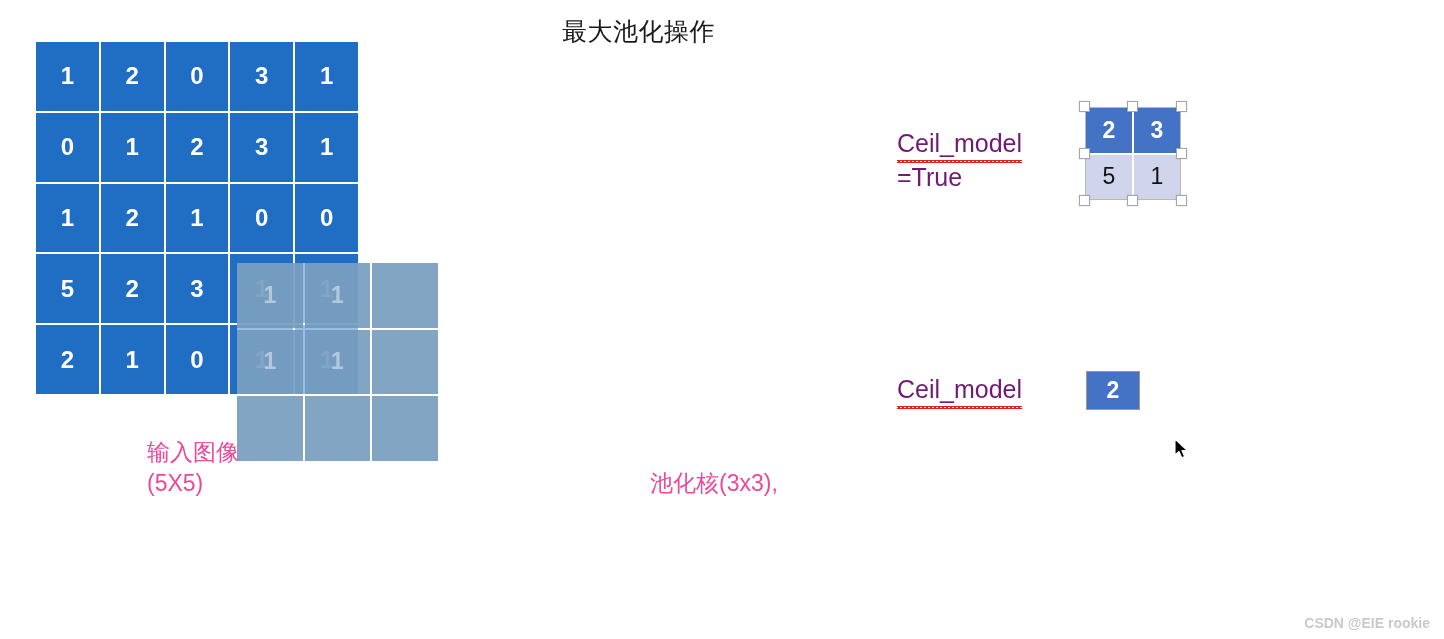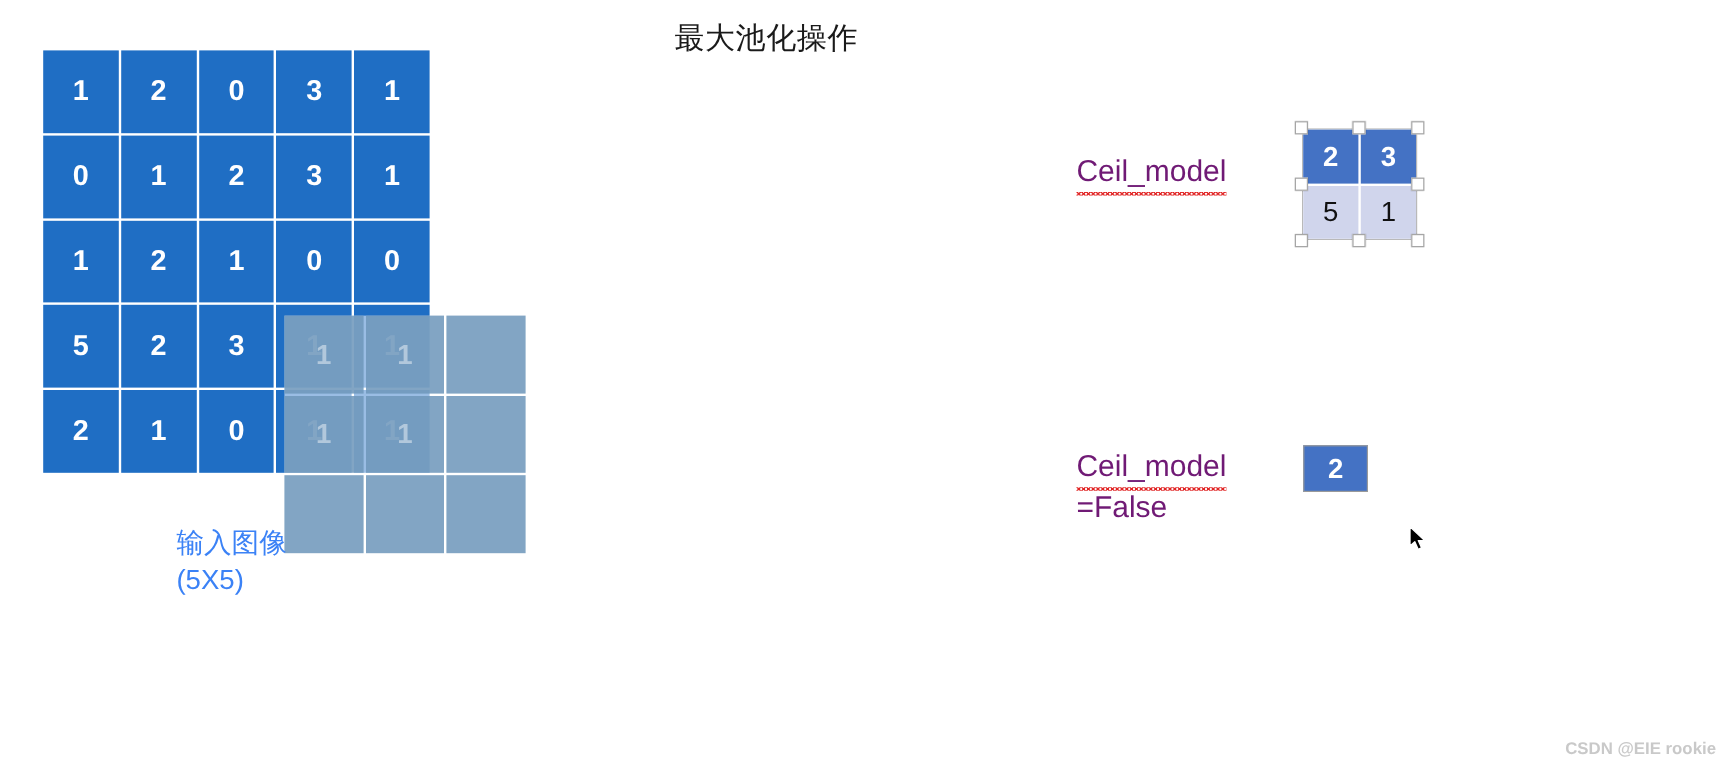--- a/index.html
+++ b/index.html
@@ -74,21 +74,21 @@
     display: flex;
     align-items: center;
     justify-content: center;
     line-height: 1;
   }
 
   
   .caption {
     position: absolute;
     font-size: 23px;
-    color: #3b82f6;
+    color: #ec4899;
     line-height: 1.36;
     white-space: pre-line;
   }
   .caption-input  { left: 147px; top: 437px; }
   .caption-kernel { left: 650px; top: 437px; }
 
   .squiggle {
     display: inline-block;
     position: relative;
   }
@@ -269,24 +269,26 @@
     <div class="kcell"></div>
     <div class="kcell"></div>
     <div class="kcell"></div>
     <div class="kcell"></div>
   </div>
 
   <div class="caption caption-input">输入图像
 (5X5)</div>
 
   <div class="caption caption-kernel">
+    <div>池化核(3x3),</div>
   </div>
 
   <div class="ceil-label ceil-true-label">
     <div class="squiggle">Ceil_model</div>
+    <div>=True</div>
   </div>
 
   <div class="result-true-wrap">
     <div class="sel-frame"></div>
     <div class="result-table">
       <div class="rcell filled">2</div>
       <div class="rcell filled">3</div>
       <div class="rcell empty">5</div>
       <div class="rcell empty">1</div>
     </div>
@@ -295,21 +297,20 @@
     <div class="handle h-ne"></div>
     <div class="handle h-w"></div>
     <div class="handle h-e"></div>
     <div class="handle h-sw"></div>
     <div class="handle h-s"></div>
     <div class="handle h-se"></div>
   </div>
 
   <div class="ceil-label ceil-false-label">
     <div class="squiggle">Ceil_model</div>
-    <div>=False</div>
   </div>
 
   <div class="result-false">2</div>
 
   <div class="cursor">
     <svg width="16" height="22" viewBox="0 0 16 22" xmlns="http://www.w3.org/2000/svg">
       <polygon points="1,1 1,17 5,13.5 7.8,19.8 10.6,18.5 7.9,12.5 13,12.3" fill="#000000" stroke="#ffffff" stroke-width="1.1" stroke-linejoin="round"></polygon>
     </svg>
   </div>
 

